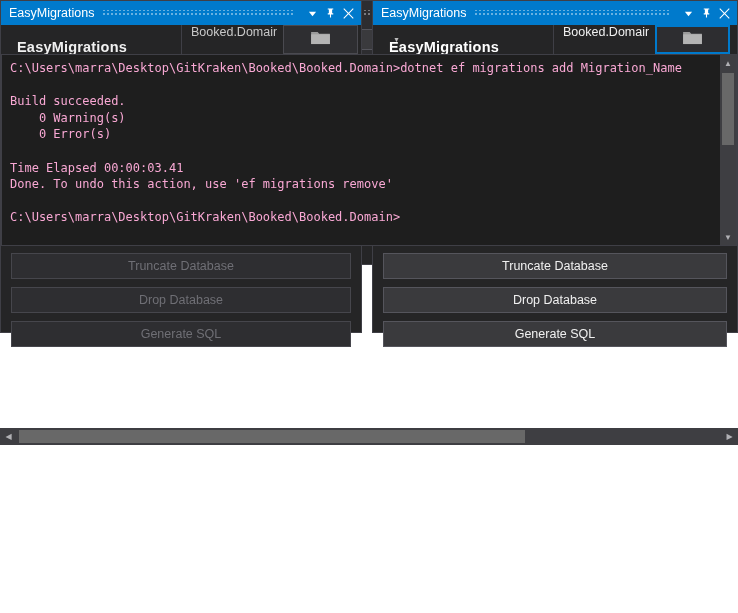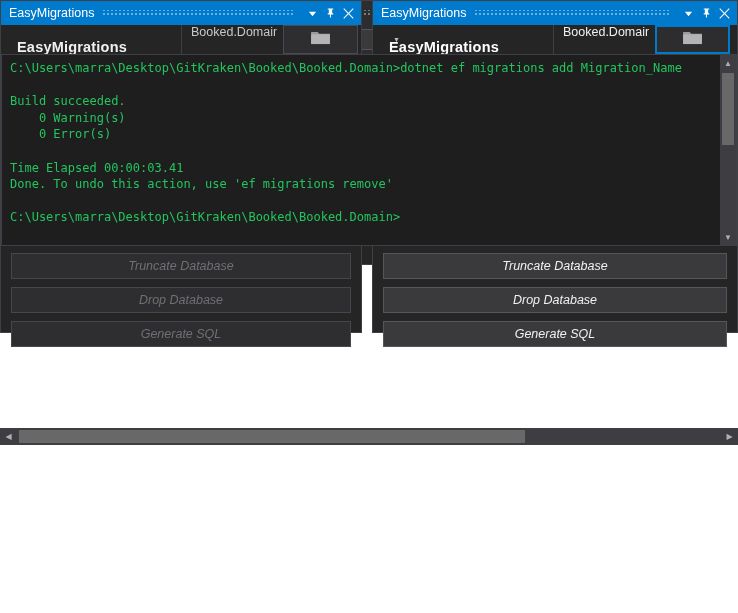--- a/index.html
+++ b/index.html
@@ -62,21 +62,21 @@
     height: 26px; background: #333337; border: 1px solid #4a4a50;
     font-size: 12.5px; white-space: nowrap;
   }
   .field {
     height: 26px; background: #2b2b2e; border: 1px solid #4a4a50;
     display: flex; align-items: center; padding: 0 6px; font-size: 12.5px;
   }
   .field.select { justify-content: space-between; }
   .caret { font-size: 8px; opacity: .75; padding-right: 2px; }
   .grid2 { display: grid; grid-template-columns: 1fr 1fr; gap: 8px 8px; margin-bottom: 8px; }
-  .rows > * { margin-bottom: 8px; font-style: italic; }
+  .rows > * { margin-bottom: 8px; }
 
   
   .disabled .brand { color: #f0f0f0; }
   .disabled .proj-name { color: #c8c8c8; }
   .disabled .chk-label { color: #6f6f75; }
   .disabled .chk { border-color: #5a5a60; color: #6f6f75; }
   .disabled .btn { color: #6f6f75; background:#2e2e31; border-color:#46464c; }
   .disabled .field { color: #6f6f75; background:#2a2a2d; border-color:#46464c; }
   .disabled .folder-btn { background: #2e2e31; }
 
@@ -112,21 +112,21 @@
   .tb-icon { width: 22px; height: 22px; display: flex; align-items: center; justify-content: center; }
 
   .out-console {
     position: relative;
     background: #1e1e1e; border: 1px solid #3f3f46;
     margin: 0 0 0 0;
     height: 192px; overflow: hidden;
   }
   .console-text {
     font-family: "DejaVu Sans Mono", "Liberation Mono", monospace;
-    font-size: 12px; line-height: 16.6px; color: #22c55e;
+    font-size: 12px; line-height: 16.6px; color: #f9a8d4;
     padding: 5px 8px; white-space: pre;
   }
   .vscroll {
     position: absolute; right: 0; top: 0; width: 16px; height: 100%;
     background: #3e3e42; display: flex; flex-direction: column; align-items: center;
   }
   .vscroll .arrow { height: 16px; display:flex; align-items:center; justify-content:center; color:#b0b0b4; font-size:8px; }
   .vscroll .track { flex: 1; width: 100%; position: relative; }
   .vscroll .thumb { position: absolute; top: 2px; left: 2px; width: 12px; height: 72px; background: #686868; }
   .hscroll {

